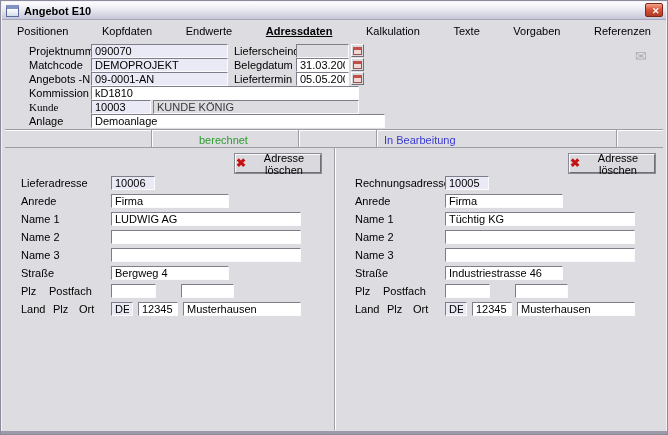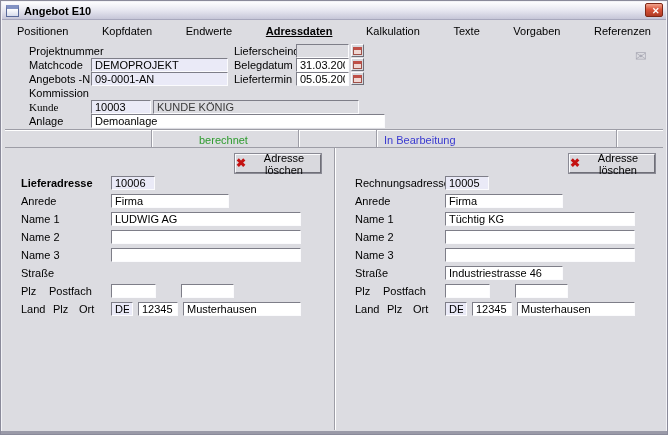--- a/index.html
+++ b/index.html
@@ -74,22 +74,24 @@
     <span class="tab">Referenzen</span>
   </div>
 
   <span class="lbl" style="left:28px;top:44px;">Projektnummer</span>
   <span class="lbl" style="left:28px;top:58px;">Matchcode</span>
   <span class="lbl" style="left:28px;top:72px;">Angebots -Nr.</span>
   <span class="lbl" style="left:28px;top:86px;">Kommission</span>
   <span class="lbl" style="left:28px;top:100px;font-family:Liberation Serif, serif;">Kunde</span>
   <span class="lbl" style="left:28px;top:114px;">Anlage</span>
 
+  <input class="fld ro" style="left: 90px; top: 43px; width: 137px;" readonly="" value="090070">
   <input class="fld ro" style="left: 90px; top: 57px; width: 137px;" readonly="" value="DEMOPROJEKT">
   <input class="fld ro" style="left: 90px; top: 71px; width: 137px;" readonly="" value="09-0001-AN">
+  <input class="fld" style="left: 90px; top: 85px; width: 268px;" value="kD1810">
   <input class="fld ro" style="left: 90px; top: 99px; width: 60px;" readonly="" value="10003">
   <input class="fld dis" style="left: 152px; top: 99px; width: 206px;" readonly="" value="KUNDE KÖNIG">
   <input class="fld" style="left: 90px; top: 113px; width: 294px;" value="Demoanlage">
 
   <span class="lbl" style="left:233px;top:44px;">Lieferscheind.</span>
   <span class="lbl" style="left:233px;top:58px;">Belegdatum</span>
   <span class="lbl" style="left:233px;top:72px;">Liefertermin</span>
 
   <input class="fld dis" style="left: 295px; top: 43px; width: 53px;" readonly="">
   <input class="fld" style="left: 295px; top: 57px; width: 53px;" value="31.03.2009">
@@ -116,36 +118,37 @@
     <span class="status-text status-blue" style="left:379px;">In Bearbeitung</span>
   </div>
 
   <div class="vsep"></div>
 
   <div class="panel left">
     <button class="del-btn">
       <span class="xicon">✖</span>
       <span>Adresse löschen</span>
     </button>
-    <span class="lbl" style="left:20px;top:29px;font-weight:bold;">Lieferadresse</span>
+    <span class="lbl" style="left:20px;top:29px;">Lieferadresse</span>
     <input class="fld ro" style="left: 110px; top: 28px; width: 44px;" readonly="" value="10006">
 
     <span class="lbl" style="left:20px;top:47px;">Anrede</span>
     <input class="fld" style="left: 110px; top: 46px; width: 118px;" value="Firma">
 
     <span class="lbl" style="left:20px;top:65px;">Name 1</span>
     <input class="fld" style="left: 110px; top: 64px; width: 190px;" value="LUDWIG AG">
 
     <span class="lbl" style="left:20px;top:83px;">Name 2</span>
     <input class="fld" style="left: 110px; top: 82px; width: 190px;">
 
     <span class="lbl" style="left:20px;top:101px;">Name 3</span>
     <input class="fld" style="left: 110px; top: 100px; width: 190px;">
 
     <span class="lbl" style="left:20px;top:119px;">Straße</span>
+    <input class="fld" style="left: 110px; top: 118px; width: 118px;" value="Bergweg 4">
 
     <span class="lbl" style="left:20px;top:137px;">Plz</span>
     <span class="lbl" style="left:48px;top:137px;">Postfach</span>
     <input class="fld" style="left: 110px; top: 136px; width: 45px;">
     <input class="fld" style="left: 180px; top: 136px; width: 53px;">
 
     <span class="lbl" style="left:20px;top:155px;">Land</span>
     <span class="lbl" style="left:52px;top:155px;">Plz</span>
     <span class="lbl" style="left:78px;top:155px;">Ort</span>
     <input class="fld ro" style="left: 110px; top: 154px; width: 22px;" readonly="" value="DE">

